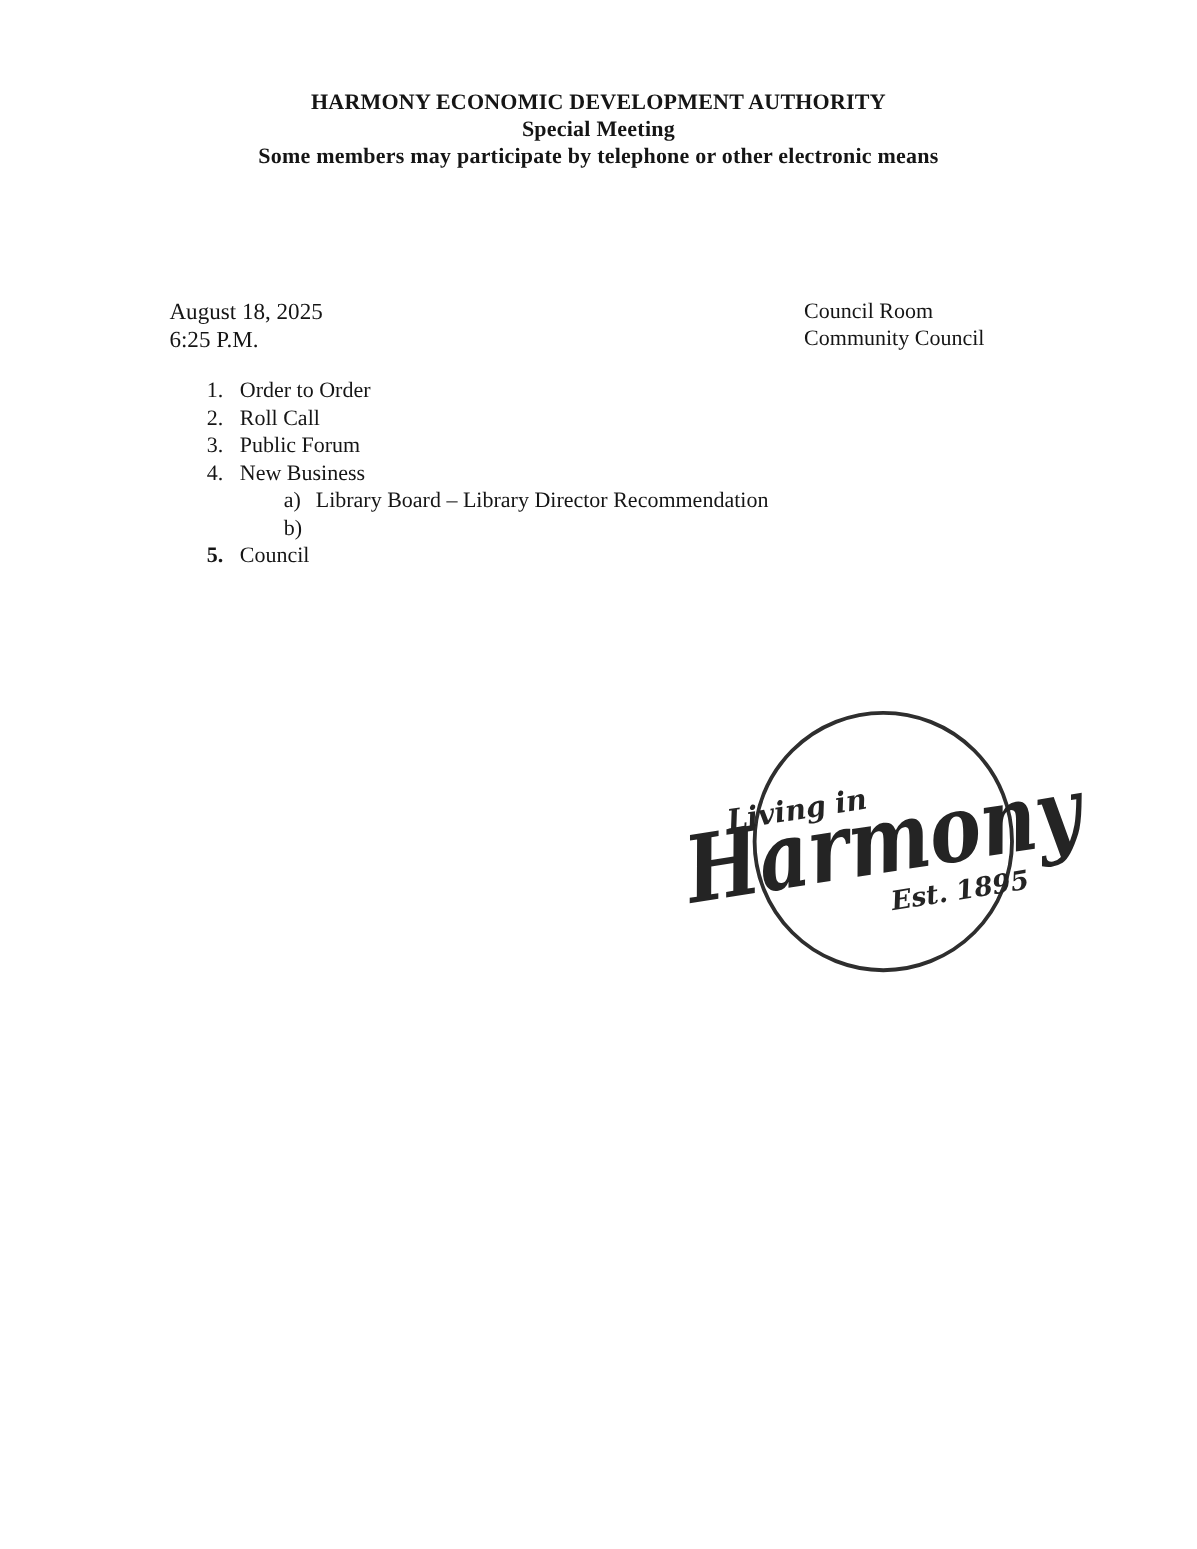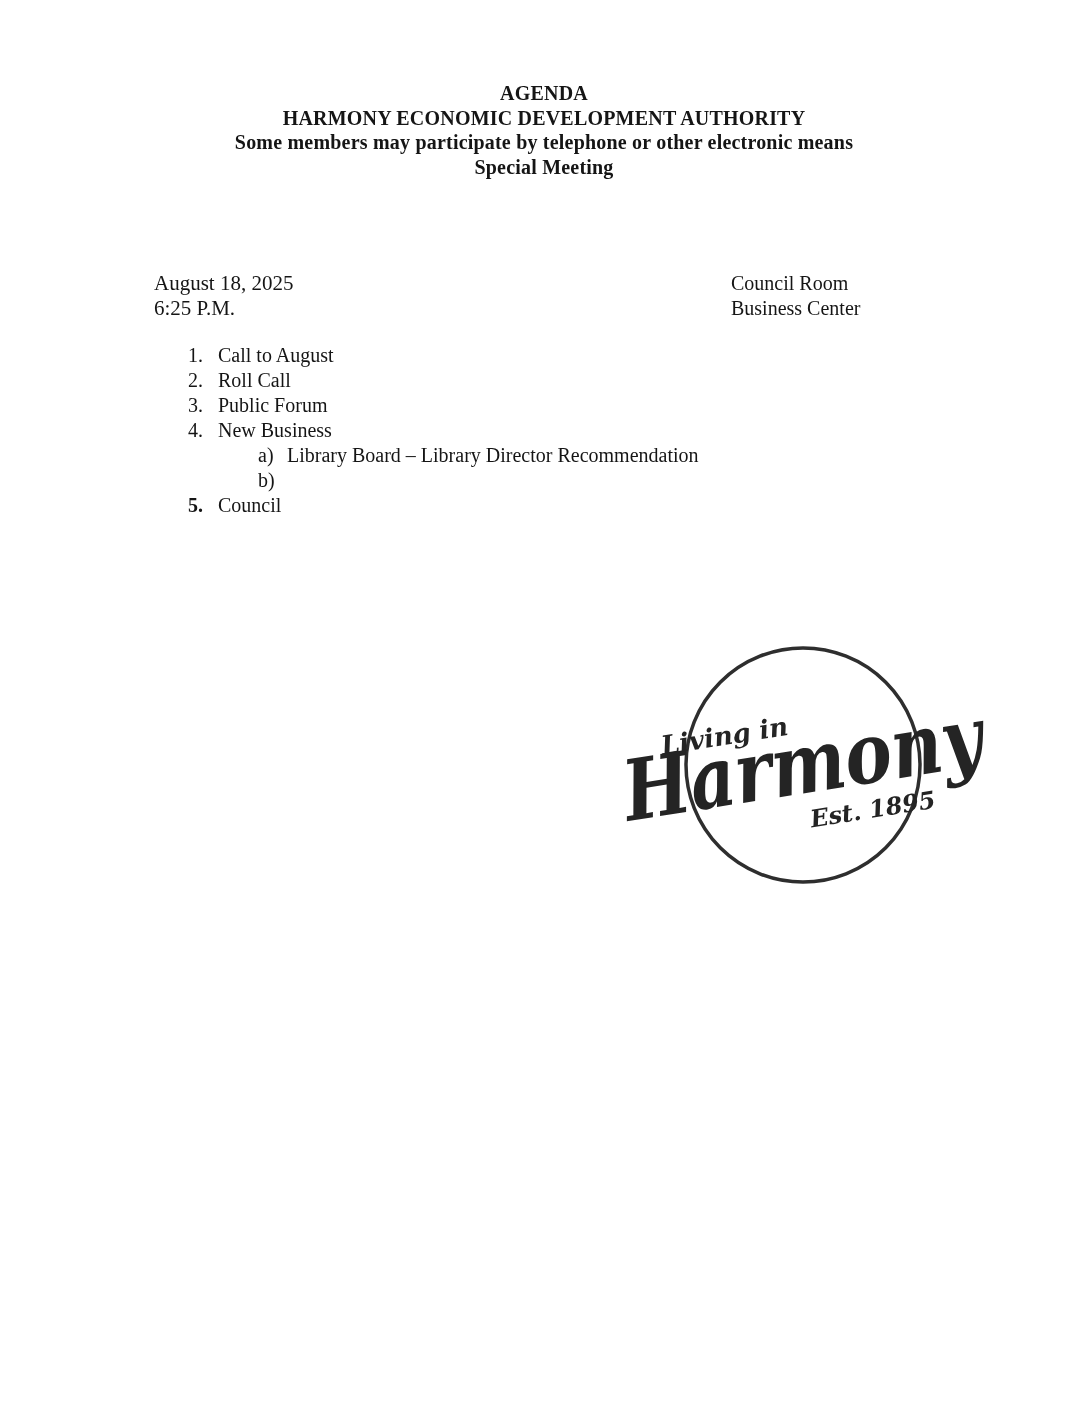--- a/index.html
+++ b/index.html
@@ -95,40 +95,39 @@
     font-size: 24px;
     font-weight: 600;
   }
 </style>
 </head>
 <body>
 
 <div class="page">
 
   <header class="doc-header">
-    <div>AGENDA</div>
     <div>HARMONY ECONOMIC DEVELOPMENT AUTHORITY</div>
+    <div>Special Meeting</div>
     <div>Some members may participate by telephone or other electronic means</div>
-    <div>Special Meeting</div>
   </header>
 
   <div class="date-block">
     <div>August 18, 2025</div>
     <div>6:25 P.M.</div>
   </div>
 
   <div class="location-block">
     <div>Council Room</div>
-    <div>Business Center</div>
+    <div>Community Council</div>
   </div>
 
   <div class="agenda-list">
     <div class="agenda-item">
       <span class="num">1.</span>
-      <span class="label">Call to August</span>
+      <span class="label">Order to Order</span>
     </div>
     <div class="agenda-item">
       <span class="num">2.</span>
       <span class="label">Roll Call</span>
     </div>
     <div class="agenda-item">
       <span class="num">3.</span>
       <span class="label">Public Forum</span>
     </div>
     <div class="agenda-item">

